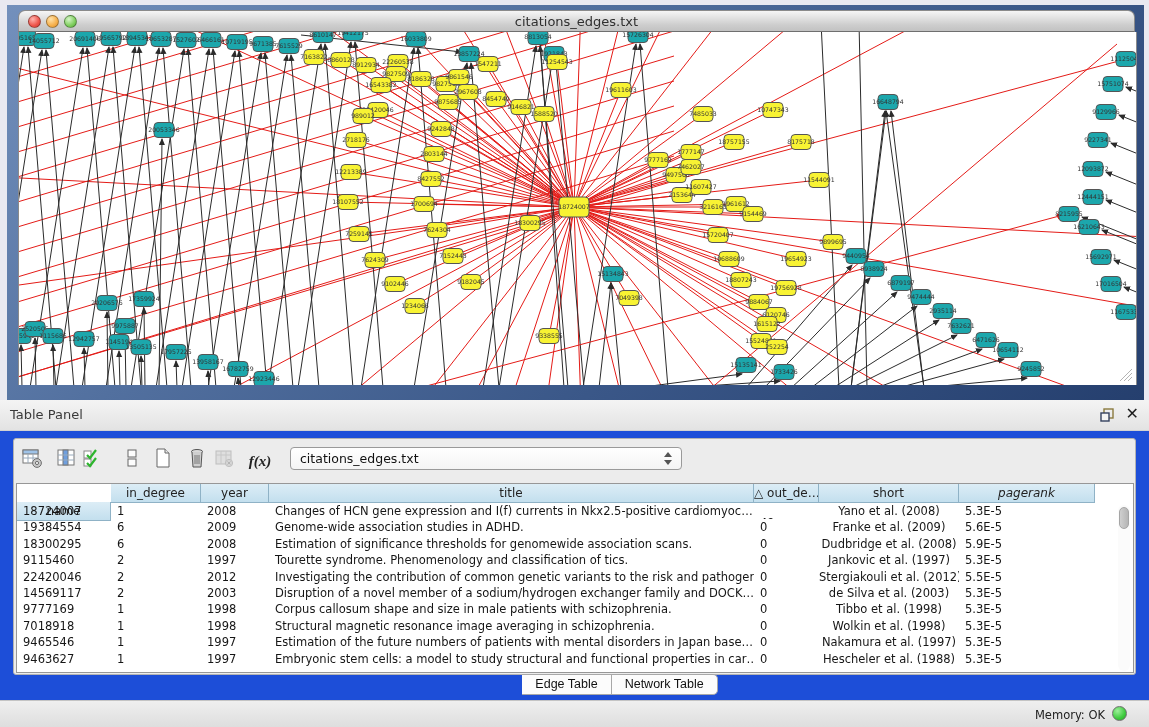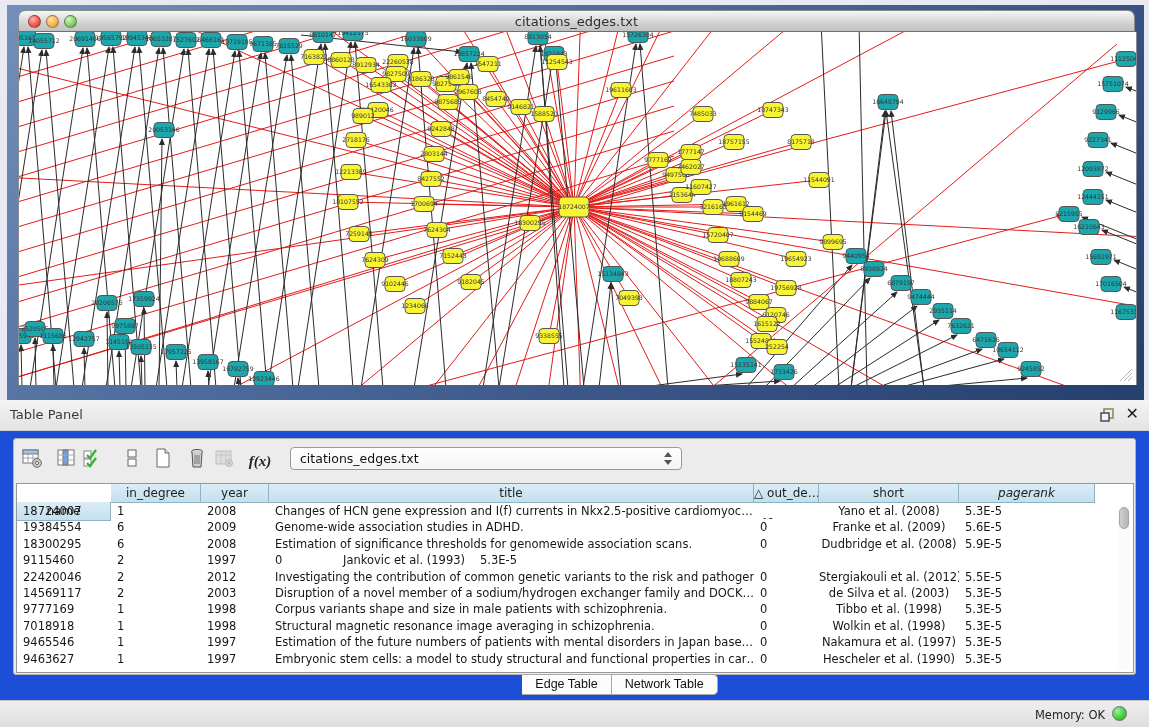--- a/index.html
+++ b/index.html
@@ -871,22 +871,23 @@
             <div class="dcell" style="width: 68px;">2008</div>
             <div class="dcell" style="width: 485px;">Estimation of significance thresholds for genomewide association scans.</div>
             <div class="dcell" style="width: 65px;">0</div>
             <div class="dcell center" style="width: 140px;">Dudbridge et al. (2008)</div>
             <div class="dcell" style="width: 136px;">5.9E-5</div>
           </div>
           <div class="drow">
             <div class="dcell" style="width: 94px;">9115460</div>
             <div class="dcell" style="width: 90px;">2</div>
             <div class="dcell" style="width: 68px;">1997</div>
+            <div class="dcell" style="width: 485px;">Tourette syndrome. Phenomenology and classification of tics.</div>
             <div class="dcell" style="width: 65px;">0</div>
-            <div class="dcell center" style="width: 140px;">Jankovic et al. (1993)</div>
+            <div class="dcell center" style="width: 140px;">Jankovic et al. (1997)</div>
             <div class="dcell" style="width: 136px;">5.3E-5</div>
           </div>
           <div class="drow">
             <div class="dcell" style="width: 94px;">22420046</div>
             <div class="dcell" style="width: 90px;">2</div>
             <div class="dcell" style="width: 68px;">2012</div>
             <div class="dcell" style="width: 485px;">Investigating the contribution of common genetic variants to the risk and pathogen…</div>
             <div class="dcell" style="width: 65px;">0</div>
             <div class="dcell center" style="width: 140px;">Stergiakouli et al. (2012)</div>
             <div class="dcell" style="width: 136px;">5.5E-5</div>
@@ -897,21 +898,21 @@
             <div class="dcell" style="width: 68px;">2003</div>
             <div class="dcell" style="width: 485px;">Disruption of a novel member of a sodium/hydrogen exchanger family and DOCK…</div>
             <div class="dcell" style="width: 65px;">0</div>
             <div class="dcell center" style="width: 140px;">de Silva et al. (2003)</div>
             <div class="dcell" style="width: 136px;">5.3E-5</div>
           </div>
           <div class="drow">
             <div class="dcell" style="width: 94px;">9777169</div>
             <div class="dcell" style="width: 90px;">1</div>
             <div class="dcell" style="width: 68px;">1998</div>
-            <div class="dcell" style="width: 485px;">Corpus variants shape and size in male patients with schizophrenia.</div>
+            <div class="dcell" style="width: 485px;">Corpus callosum shape and size in male patients with schizophrenia.</div>
             <div class="dcell" style="width: 65px;">0</div>
             <div class="dcell center" style="width: 140px;">Tibbo et al. (1998)</div>
             <div class="dcell" style="width: 136px;">5.3E-5</div>
           </div>
           <div class="drow">
             <div class="dcell" style="width: 94px;">7018918</div>
             <div class="dcell" style="width: 90px;">1</div>
             <div class="dcell" style="width: 68px;">1998</div>
             <div class="dcell" style="width: 485px;">Structural magnetic resonance image averaging in schizophrenia.</div>
             <div class="dcell" style="width: 65px;">0</div>
@@ -926,21 +927,21 @@
             <div class="dcell" style="width: 65px;">0</div>
             <div class="dcell center" style="width: 140px;">Nakamura et al. (1997)</div>
             <div class="dcell" style="width: 136px;">5.3E-5</div>
           </div>
           <div class="drow">
             <div class="dcell" style="width: 94px;">9463627</div>
             <div class="dcell" style="width: 90px;">1</div>
             <div class="dcell" style="width: 68px;">1997</div>
             <div class="dcell" style="width: 485px;">Embryonic stem cells: a model to study structural and functional properties in car…</div>
             <div class="dcell" style="width: 65px;">0</div>
-            <div class="dcell center" style="width: 140px;">Hescheler et al. (1990)</div>
+            <div class="dcell center" style="width: 140px;">Hescheler et al. (1988)</div>
             <div class="dcell" style="width: 136px;">5.3E-5</div>
           </div>
         </div>
       <div class="vscroll">
           <div class="vthumb"></div>
         </div>
     </div>
   </div>
 
   <div class="tabs">

